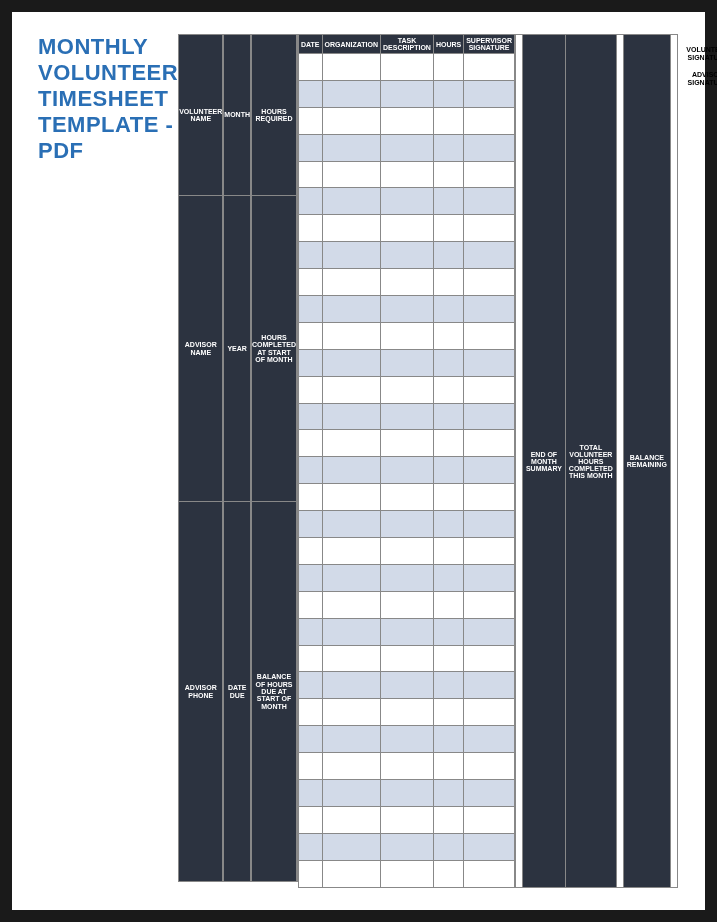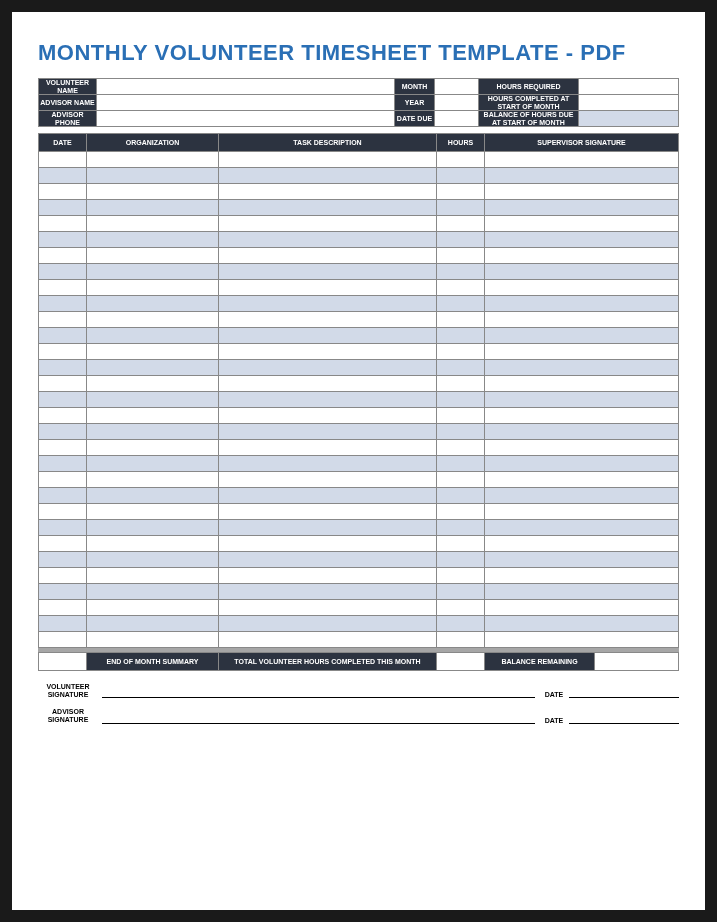--- a/index.html
+++ b/index.html
@@ -7,23 +7,23 @@
     background: #1a1a1a;
     width: 717px;
     height: 922px;
     padding: 12px;
     font-family: Arial, Helvetica, sans-serif;
   }
   .page {
     background: #fff;
     width: 100%;
     height: 100%;
-    padding: 28px 26px;
+    padding: 22px 26px;
     display: flex;
-    flex-direction: column;
+    flex-direction: row;
   }
   .title {
     color: #2a6fb5;
     font-size: 22px;
     font-weight: bold;
     letter-spacing: 0.5px;
     margin-bottom: 12px;
   }
   .hdr {
     width: 100%;

